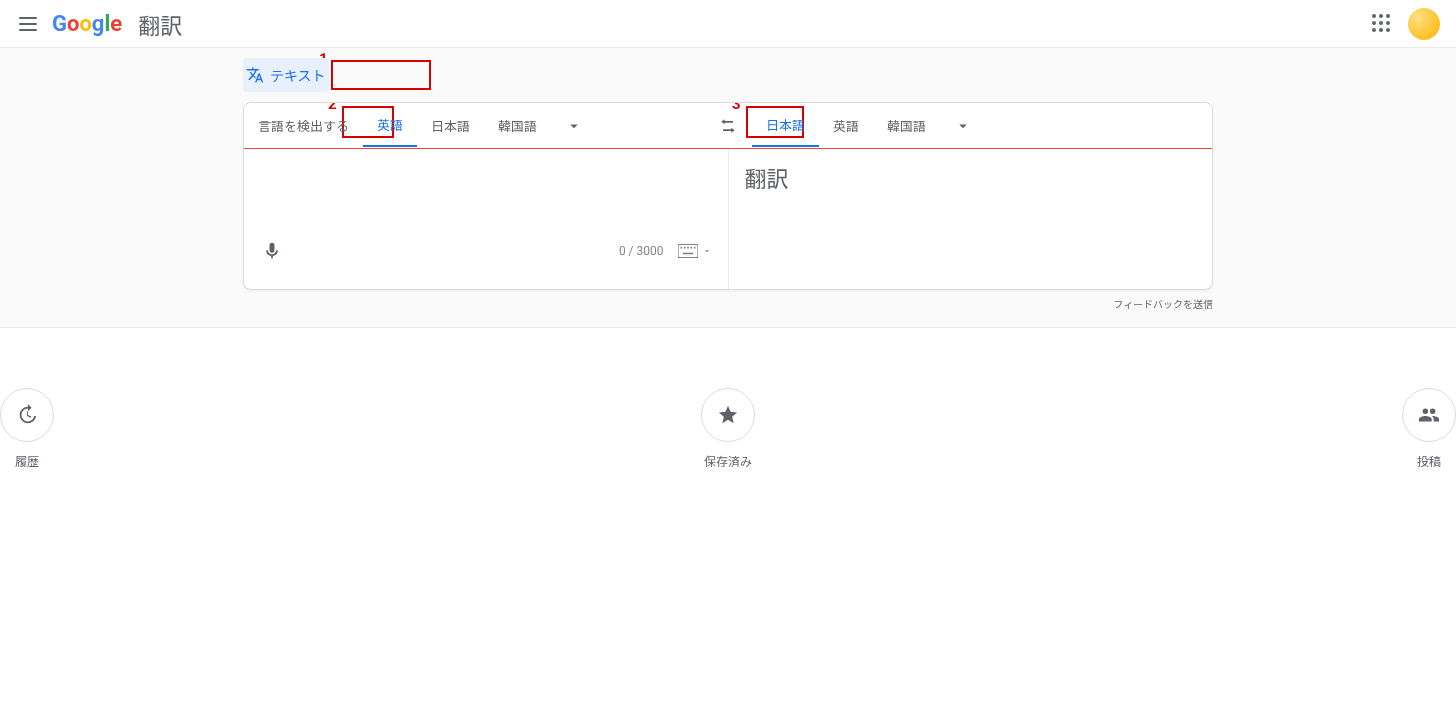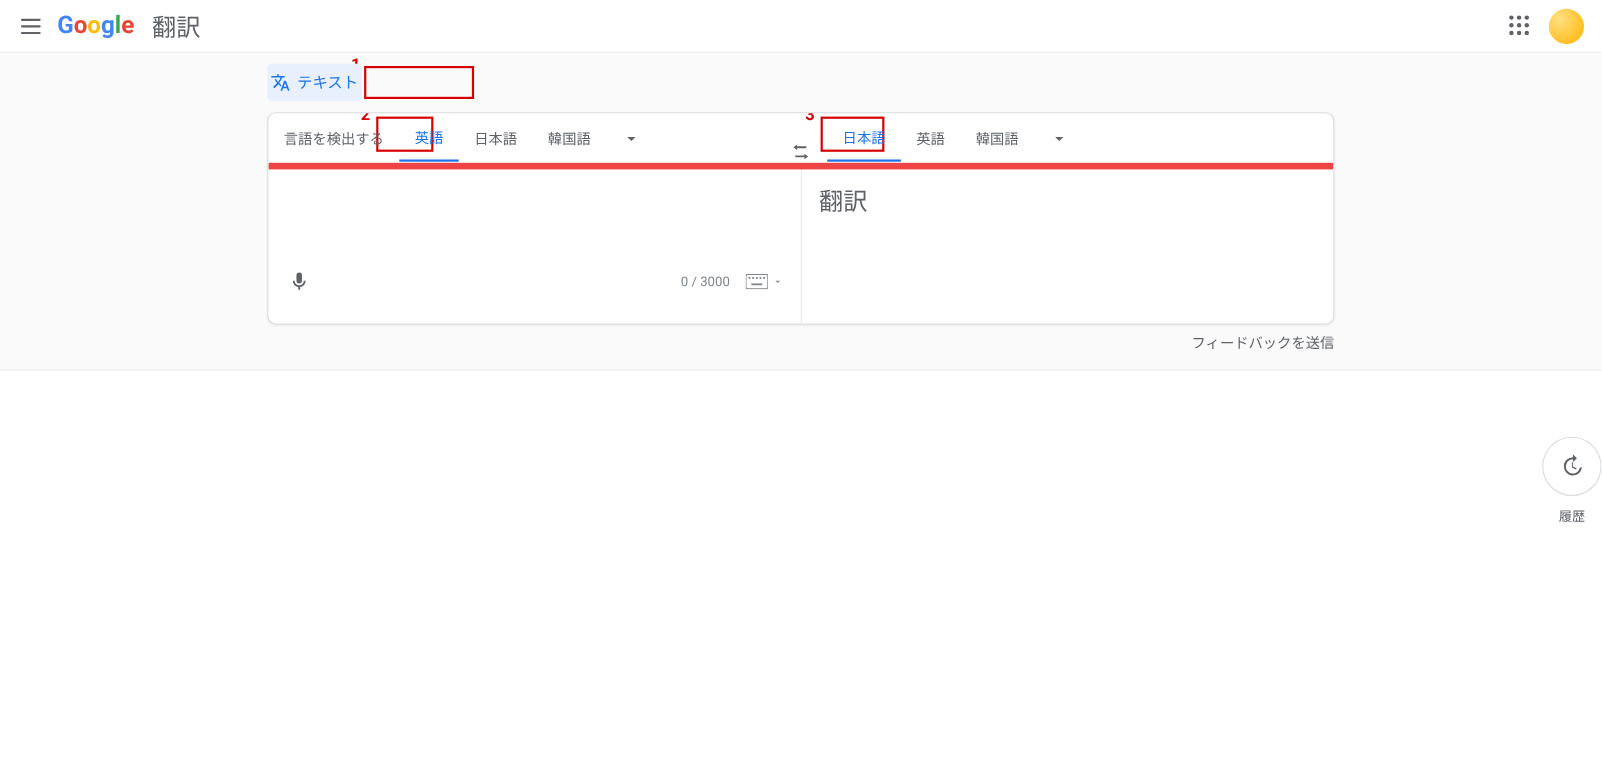--- a/index.html
+++ b/index.html
@@ -22,21 +22,21 @@
   .mode-strip { background:#fafafa; border-bottom:1px solid #e8eaed; padding:10px 0 16px; }
   .container { width:970px; margin:0 auto; position:relative; }
 
   .mode-row { display:flex; gap:8px; padding-left:0; position:relative; }
   .mode-btn { display:flex; align-items:center; gap:6px; border:1px solid transparent; background:transparent; padding:6px 2px; border-radius:4px; font-size:14px; color:#1a73e8; cursor:pointer; }
   .mode-btn.active { background:#e8f0fe; border-color:#e8f0fe; }
   .mode-btn svg { width:18px; height:18px; fill:#1a73e8; }
 
   
   .card { background:#fff; border:1px solid #dadce0; border-radius:8px; margin-top:10px; overflow:hidden; box-shadow:0 1px 2px rgba(60,64,67,.08); }
-  .lang-bar { display:flex; align-items:flex-end; border-bottom:6px solid #ef4444; position:relative; }
+  .lang-bar { display:flex; align-items:center; border-bottom:1px solid #ef4444; position:relative; }
   .lang-group { display:flex; align-items:center; flex:1; }
   .lang-tab { padding:12px 14px; font-size:13px; color:#5f6368; cursor:pointer; white-space:nowrap; }
   .lang-tab.selected { color:#1a73e8; border-bottom:2px solid transparent; position:relative; }
   .lang-tab.selected::after { content:""; position:absolute; left:0; right:0; bottom:-1px; height:2px; background:#1a73e8; }
   .chevron { display:flex; align-items:center; padding:0 14px; cursor:pointer; }
   .chevron svg { width:18px; height:18px; fill:#5f6368; }
   .swap { display:flex; align-items:center; justify-content:center; width:48px; cursor:pointer; color:#5f6368; }
   .swap svg { width:20px; height:20px; fill:#5f6368; }
 
   .panels { display:flex; }
@@ -46,24 +46,24 @@
   .placeholder-text { font-size:22px; color:#5f6368; }
 
   .src-footer { display:flex; align-items:center; justify-content:space-between; padding-top:4px; }
   .mic-btn, .kbd-btn { width:24px; height:24px; display:flex; align-items:center; justify-content:center; cursor:pointer; }
   .mic-btn svg { width:20px; height:20px; fill:#5f6368; }
   .src-footer-right { display:flex; align-items:center; gap:12px; color:#80868b; font-size:12px;}
   .kbd-btn svg{width:20px;height:14px;fill:#80868b;}
   .kbd-drop{display:flex;align-items:center;gap:2px;}
   .kbd-drop svg.caret{width:10px;height:10px;fill:#80868b;}
 
-  .feedback-row{ text-align:right; font-size:13px; color:#5f6368; padding-top:6px; }
-
-  
-  .shortcuts { display:flex; justify-content:flex-end; gap:56px; margin-top:60px; }
+  .feedback-row{ text-align:right; font-size:10px; color:#5f6368; padding-top:6px; }
+
+  
+  .shortcuts { display:flex; justify-content:space-between; gap:56px; margin-top:60px; }
   .shortcut { display:flex; flex-direction:column; align-items:center; gap:10px; cursor:pointer; }
   .shortcut-circle { width:54px; height:54px; border:1px solid #dadce0; border-radius:50%; display:flex; align-items:center; justify-content:center; }
   .shortcut-circle svg { width:22px; height:22px; fill:#5f6368; }
   .shortcut-label { font-size:12px; color:#5f6368; }
 
   
   .annot { position:absolute; font-weight:bold; color:#d70000; font-size:15px; pointer-events:none; }
   .annot-box { position:absolute; border:2px solid #d70000; pointer-events:none; }
 </style>
 </head>
@@ -192,13 +192,29 @@
 
 <div class="shortcuts">
   <div class="shortcut">
     <div class="shortcut-circle">
       <svg viewBox="0 0 24 24">
           <path d="M13 3a9 9 0 1 0 8.94 10H19.9A7 7 0 1 1 13 5v3l4-4-4-4v3zM12 8v5l4 2 .75-1.23L13 12V8h-1z"></path>
         </svg>
     </div>
     <span class="shortcut-label">履歴</span>
   </div>
+  <div class="shortcut">
+    <div class="shortcut-circle">
+      <svg viewBox="0 0 24 24">
+          <path d="M12 17.3l6.18 3.7-1.64-7L22 9.2l-7.19-.61L12 2 9.19 8.59 2 9.2l5.46 4.8-1.64 7z"></path>
+        </svg>
+    </div>
+    <span class="shortcut-label">保存済み</span>
+  </div>
+  <div class="shortcut">
+    <div class="shortcut-circle">
+      <svg viewBox="0 0 24 24">
+          <path d="M16 11a3 3 0 1 0-3-3 3 3 0 0 0 3 3zm-8 0a3 3 0 1 0-3-3 3 3 0 0 0 3 3zm0 2c-2.33 0-7 1.17-7 3.5V19h14v-2.5C15 14.17 10.33 13 8 13zm8 0c-.29 0-.62 0-.97.05A4.22 4.22 0 0 1 17 16.5V19h6v-2.5c0-2.33-4.67-3.5-7-3.5z"></path>
+        </svg>
+    </div>
+    <span class="shortcut-label">投稿</span>
+  </div>
 </div>
 
 </body></html>

